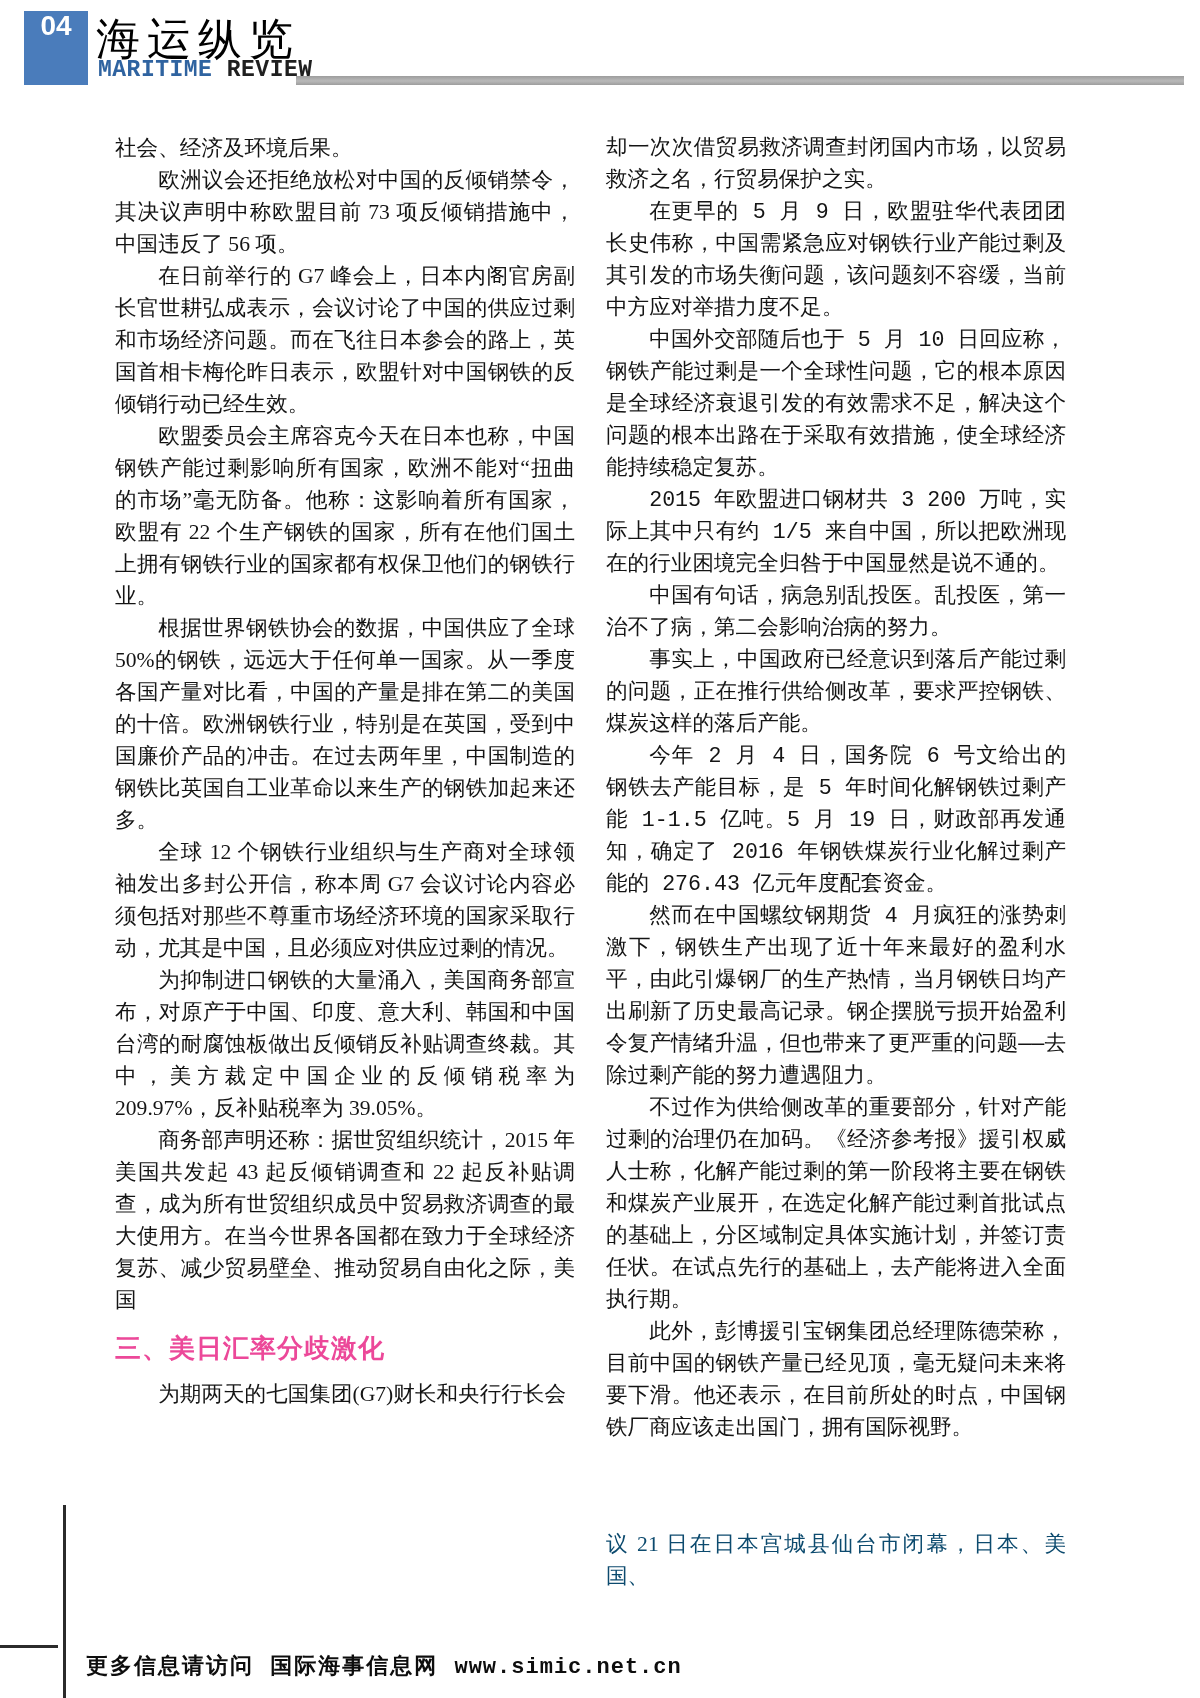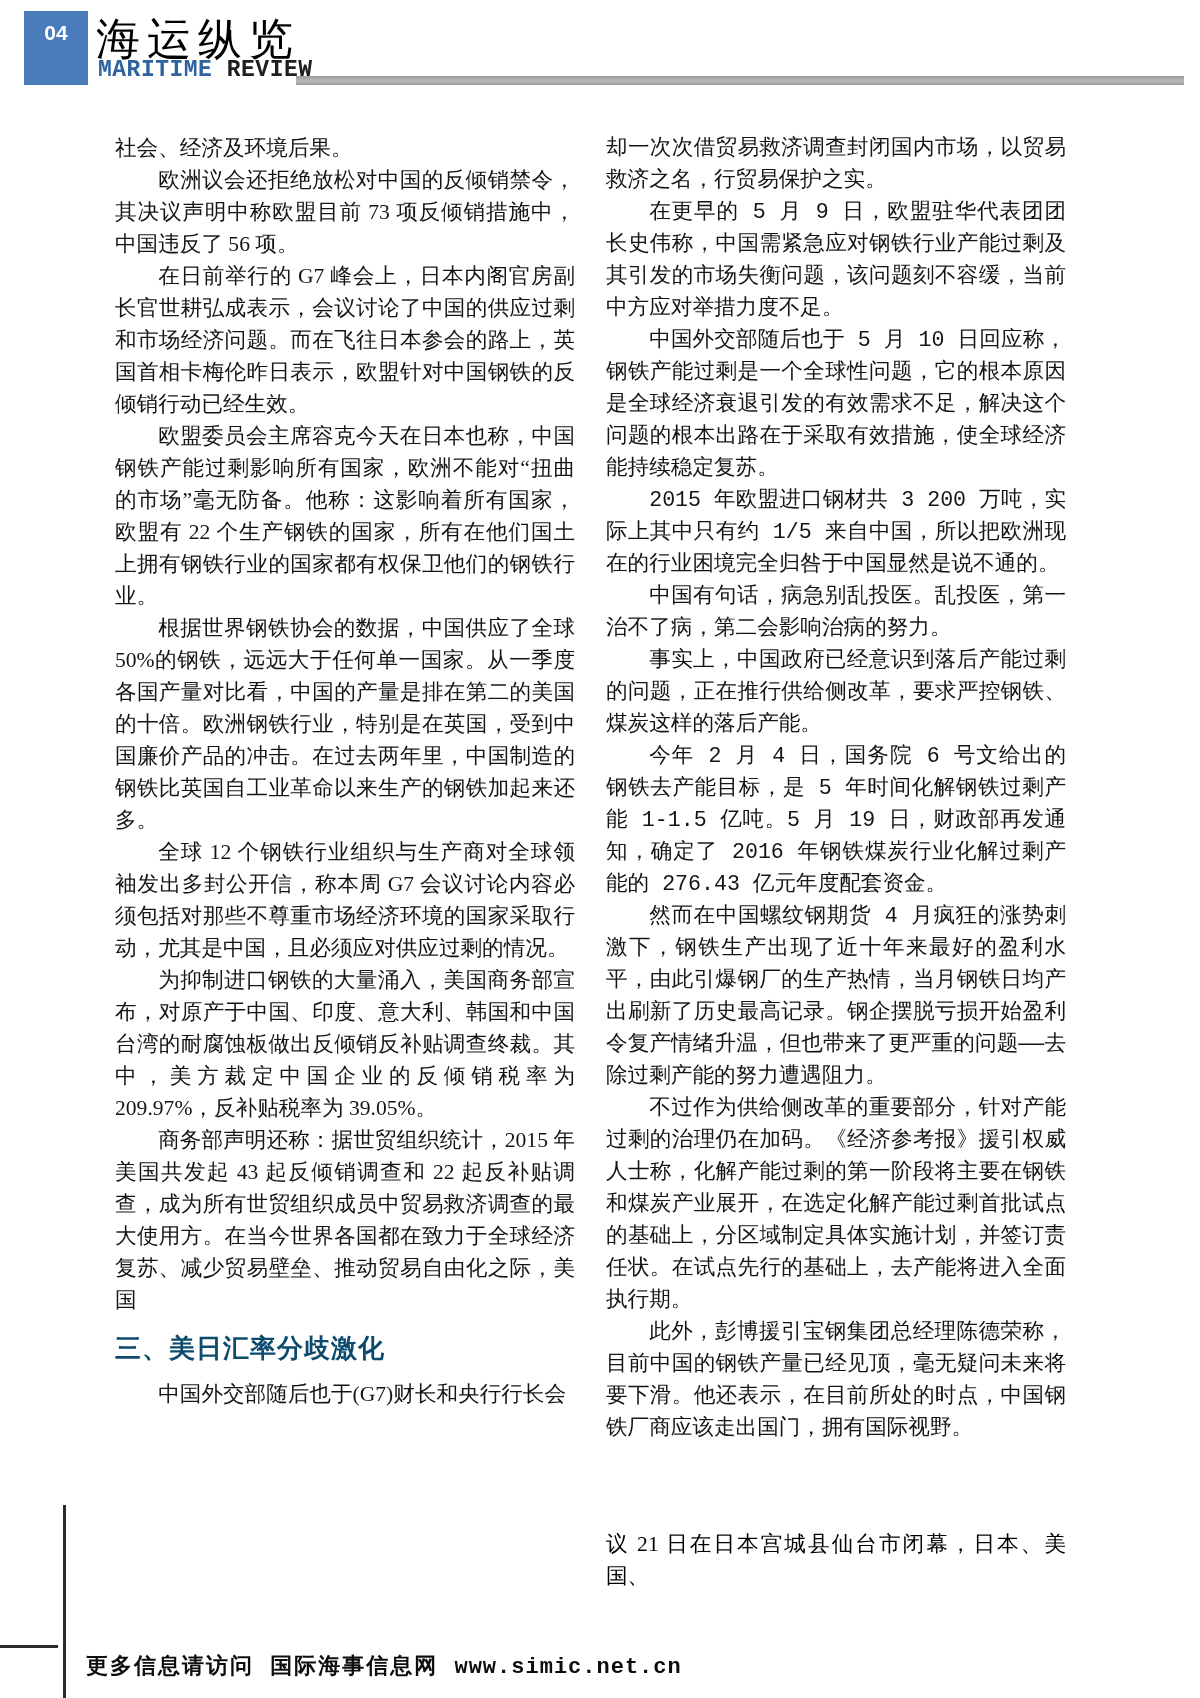--- a/index.html
+++ b/index.html
@@ -8,23 +8,23 @@
     background:#ffffff; overflow:hidden; margin:0 auto;
     font-family:"Liberation Serif","DejaVu Serif",serif;
   }
 
   
   .badge {
     position:absolute; left:24px; top:11px; width:64px; height:74px;
     background:#4a7cbb;
   }
   .badge span {
-    display:block; text-align:center; margin-top:11px;
+    display:block; text-align:center; margin-top:1px;
     color:#ffffff; font-family:"Liberation Sans","DejaVu Sans",sans-serif;
-    font-weight:bold; font-size:21px; line-height:1;
+    font-weight:bold; font-size:28px; line-height:1;
   }
   .title-cn {
     position:absolute; left:96px; top:17px; margin:0;
     font-family:"Liberation Sans","DejaVu Sans",sans-serif;
     font-weight:normal; font-size:44px; line-height:1; letter-spacing:7px;
     color:#000000; white-space:nowrap;
   }
   .title-en {
     position:absolute; left:98px; top:59px;
     font-family:Liberation Mono, monospace;
@@ -46,27 +46,27 @@
   }
   .col-left  { left:115px; }
   .col-right { left:606px;font-family:Liberation Mono, monospace; }
   .para { margin:0; text-indent:2em; }
   .para.no-indent { text-indent:0; }
 
   .section-heading {
     margin:15px 0 13px 0; text-indent:0;
     font-family:"Liberation Sans","DejaVu Sans",sans-serif;
     font-weight:bold; font-size:26px; line-height:34px;
-    color:#0c4a6e; letter-spacing:1px;
+    color:#ec4899; letter-spacing:1px;
   }
 
   .trailing-right {
     position:absolute; left:606px; top:1528px; width:460px; margin:0;
     font-size:21.6px; line-height:32px; text-align:justify;
-    color:#000000; text-indent:0;
+    color:#0c4a6e; text-indent:0;
   }
 
   
   .vline { position:absolute; left:63px; top:1505px; width:3px; height:193px; background:#2b2b2b; }
   .hline { position:absolute; left:0;   top:1645px; width:58px; height:3px;  background:#2b2b2b; }
   .footer-text {
     position:absolute; left:86px; top:1651px;
     font-family:"Liberation Sans","DejaVu Sans",sans-serif;
     font-weight:bold; font-size:22px; color:#0d0d0d; letter-spacing:2px;
     white-space:nowrap;
@@ -96,21 +96,21 @@
         <p class="para no-indent">社会、经济及环境后果。</p>
         <p class="para">欧洲议会还拒绝放松对中国的反倾销禁令，其决议声明中称欧盟目前 73 项反倾销措施中，中国违反了 56 项。</p>
         <p class="para">在日前举行的 G7 峰会上，日本内阁官房副长官世耕弘成表示，会议讨论了中国的供应过剩和市场经济问题。而在飞往日本参会的路上，英国首相卡梅伦昨日表示，欧盟针对中国钢铁的反倾销行动已经生效。</p>
         <p class="para">欧盟委员会主席容克今天在日本也称，中国钢铁产能过剩影响所有国家，欧洲不能对“扭曲的市场”毫无防备。他称：这影响着所有国家，欧盟有 22 个生产钢铁的国家，所有在他们国土上拥有钢铁行业的国家都有权保卫他们的钢铁行业。</p>
         <p class="para">根据世界钢铁协会的数据，中国供应了全球50%的钢铁，远远大于任何单一国家。从一季度各国产量对比看，中国的产量是排在第二的美国的十倍。欧洲钢铁行业，特别是在英国，受到中国廉价产品的冲击。在过去两年里，中国制造的钢铁比英国自工业革命以来生产的钢铁加起来还多。</p>
         <p class="para">全球 12 个钢铁行业组织与生产商对全球领袖发出多封公开信，称本周 G7 会议讨论内容必须包括对那些不尊重市场经济环境的国家采取行动，尤其是中国，且必须应对供应过剩的情况。</p>
         <p class="para">为抑制进口钢铁的大量涌入，美国商务部宣布，对原产于中国、印度、意大利、韩国和中国台湾的耐腐蚀板做出反倾销反补贴调查终裁。其中，美方裁定中国企业的反倾销税率为 209.97%，反补贴税率为 39.05%。</p>
         <p class="para">商务部声明还称：据世贸组织统计，2015 年美国共发起 43 起反倾销调查和 22 起反补贴调查，成为所有世贸组织成员中贸易救济调查的最大使用方。在当今世界各国都在致力于全球经济复苏、减少贸易壁垒、推动贸易自由化之际，美国</p>
       </div>
     <h2 class="section-heading">三、美日汇率分歧激化</h2>
-    <p class="para">中国外交部随后也于(G7)财长和央行行长会</p>
+    <p class="para">为期两天的七国集团(G7)财长和央行行长会</p>
   </section>
 
   <section class="col col-right">
     <div>
         <p class="para no-indent">却一次次借贸易救济调查封闭国内市场，以贸易救济之名，行贸易保护之实。</p>
         <p class="para">在更早的 5 月 9 日，欧盟驻华代表团团长史伟称，中国需紧急应对钢铁行业产能过剩及其引发的市场失衡问题，该问题刻不容缓，当前中方应对举措力度不足。</p>
         <p class="para">中国外交部随后也于 5 月 10 日回应称，钢铁产能过剩是一个全球性问题，它的根本原因是全球经济衰退引发的有效需求不足，解决这个问题的根本出路在于采取有效措施，使全球经济能持续稳定复苏。</p>
         <p class="para">2015 年欧盟进口钢材共 3 200 万吨，实际上其中只有约 1/5 来自中国，所以把欧洲现在的行业困境完全归咎于中国显然是说不通的。</p>
         <p class="para">中国有句话，病急别乱投医。乱投医，第一治不了病，第二会影响治病的努力。</p>
         <p class="para">事实上，中国政府已经意识到落后产能过剩的问题，正在推行供给侧改革，要求严控钢铁、煤炭这样的落后产能。</p>

